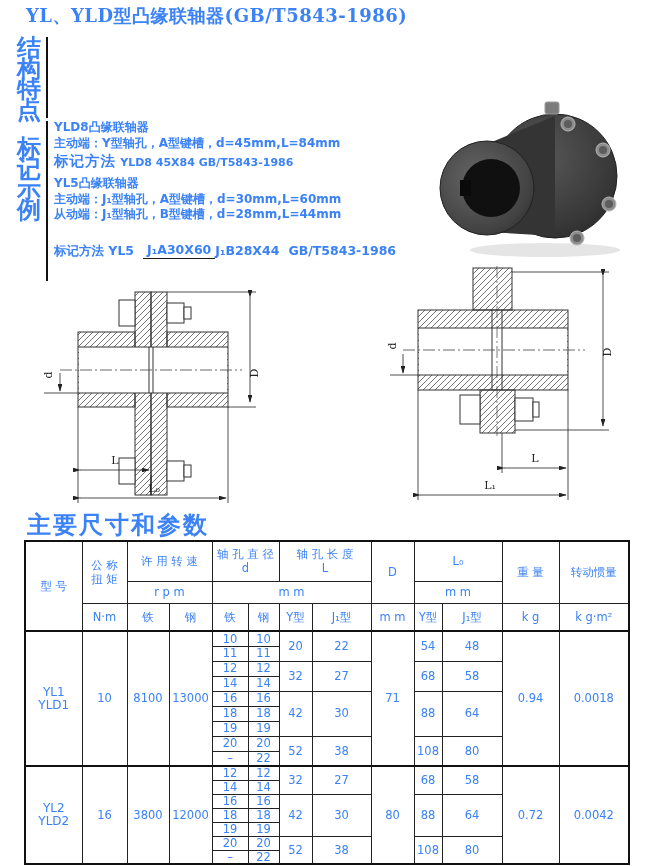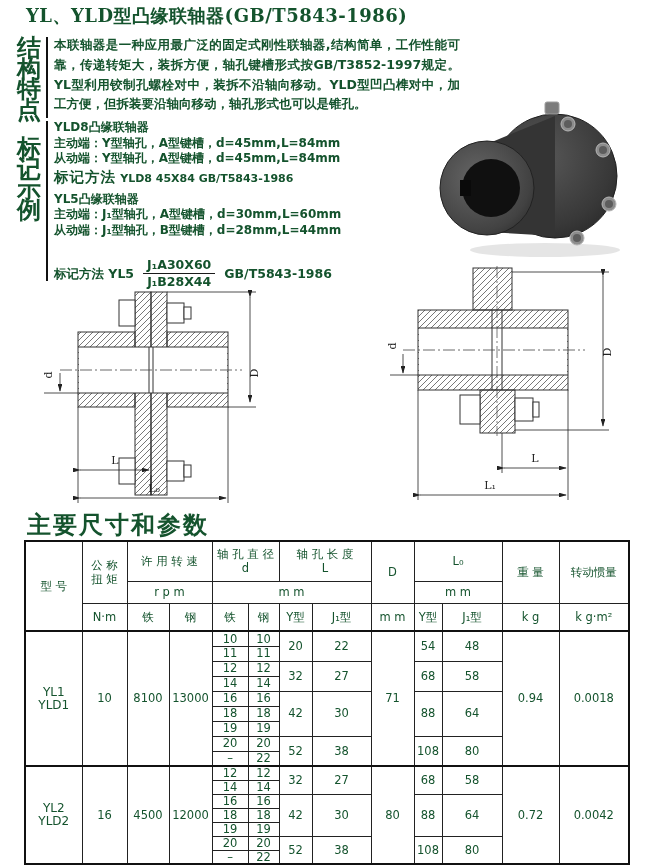--- a/index.html
+++ b/index.html
@@ -1,33 +1,33 @@
 <!DOCTYPE html>
 <html><head>
 <meta charset="utf-8">
 <style>
   html,body{margin:0;padding:0;background:#fff;}
   .page{position:relative;width:650px;height:866px;background:#fff;overflow:hidden;
-        font-family:"DejaVu Sans",sans-serif;color:#14532d;}
+        font-family:"DejaVu Sans",sans-serif;color:#3b82f6;}
   .abs{position:absolute;}
   .page-title{left:26px;top:4px;font-family:"DejaVu Serif","DejaVu Sans",serif;
         font-size:18px;font-weight:600;letter-spacing:.5px;white-space:nowrap;}
   
   .vlabel{width:26px;font-size:24px;font-weight:700;line-height:20.5px;
         text-align:center;word-break:break-all;}
   .vline{width:2px;background:#111;}
   .para{left:54px;top:35px;width:406px;font-size:12.5px;line-height:19.8px;
         font-weight:600;text-align:justify;}
   .mark-lines{left:54px;top:120px;width:380px;font-size:12px;line-height:15.5px;font-weight:600;}
   .mark-lines .row{white-space:nowrap;}
   .method1{margin-top:3px;margin-bottom:2px;height:20px;}
   .method-label{font-size:14.5px;font-weight:800;letter-spacing:1px;}
   .method-value{font-size:11px;font-weight:600;}
   .frac-row{margin-top:20px;display:flex;align-items:center;gap:9px;font-weight:600;font-size:12.5px;}
-  .frac{display:inline-flex;flex-direction:column;text-align:center;line-height:14px;}
+  .frac{display:inline-flex;flex-direction:row;text-align:center;line-height:14px;}
   .frac .num{border-bottom:1.5px solid #1a1a1a;padding:0 4px 1px 4px;}
   .frac .den{padding-top:1px;}
   
   svg text{font-family:"DejaVu Serif",serif;font-size:11px;fill:#222;}
   .sec-title{left:27px;top:509px;font-size:24px;font-weight:800;letter-spacing:2px;}
   
   table.main{border-collapse:collapse;table-layout:fixed;width:606px;
         font-size:11.5px;line-height:1.05;}
   table.main th,table.main td{border:1px solid #222;text-align:center;
         vertical-align:middle;padding:0;font-weight:500;overflow:hidden;}
@@ -42,28 +42,26 @@
 </style>
 </head>
 <body>
 
 <div class="page">
 
   <div class="abs page-title">YL、YLD型凸缘联轴器(GB/T5843-1986)</div>
 
   <div class="abs vlabel" style="left:16px;top:38px;">结构特点</div>
   <div class="abs vline" style="left:46px;top:37px;height:81px;"></div>
-  <div class="abs para">本联轴器是一种应用最广泛的固定式刚性联轴器,结构简单，工作性能可靠，传递转矩大，装拆方便，轴孔键槽形式按GB/T3852-1997规定。YL型利用铰制孔螺栓对中，装拆不沿轴向移动。YLD型凹凸榫对中，加工方便，但拆装要沿轴向移动，轴孔形式也可以是锥孔。</div>
 
   <div class="abs vlabel" style="left:16px;top:138px;">标记示例</div>
   <div class="abs vline" style="left:46px;top:121px;height:160px;"></div>
   <div class="abs mark-lines">
     <div class="row">YLD8凸缘联轴器</div>
     <div class="row">主动端：Y型轴孔，A型键槽，d=45mm,L=84mm</div>
-    <div class="row">从动端：Y型轴孔，A型键槽，d=45mm,L=84mm</div>
     <div class="row method1">
       <span class="method-label">标记方法</span>
       <span class="method-value">YLD8  45X84 GB/T5843-1986</span>
     </div>
     <div class="row">YL5凸缘联轴器</div>
     <div class="row">主动端：J₁型轴孔，A型键槽，d=30mm,L=60mm</div>
     <div class="row">从动端：J₁型轴孔，B型键槽，d=28mm,L=44mm</div>
     <div class="frac-row">
       <span>标记方法 YL5</span>
       <span class="frac">
@@ -341,21 +339,21 @@
           <td rowspan="2">80</td>
         </tr>
         <tr class="g0">
           <td>–</td>
           <td>22</td>
         </tr>
         <tr class="g1 gs">
           <td rowspan="7" class="model-cell">YL2
 YLD2</td>
           <td rowspan="7">16</td>
-          <td rowspan="7">4500</td>
+          <td rowspan="7">3800</td>
           <td rowspan="7">12000</td>
           <td>12</td>
           <td>12</td>
           <td rowspan="2">32</td>
           <td rowspan="2">27</td>
           <td rowspan="7">80</td>
           <td rowspan="2">68</td>
           <td rowspan="2">58</td>
           <td rowspan="7">0.72</td>
           <td rowspan="7">0.0042</td>

